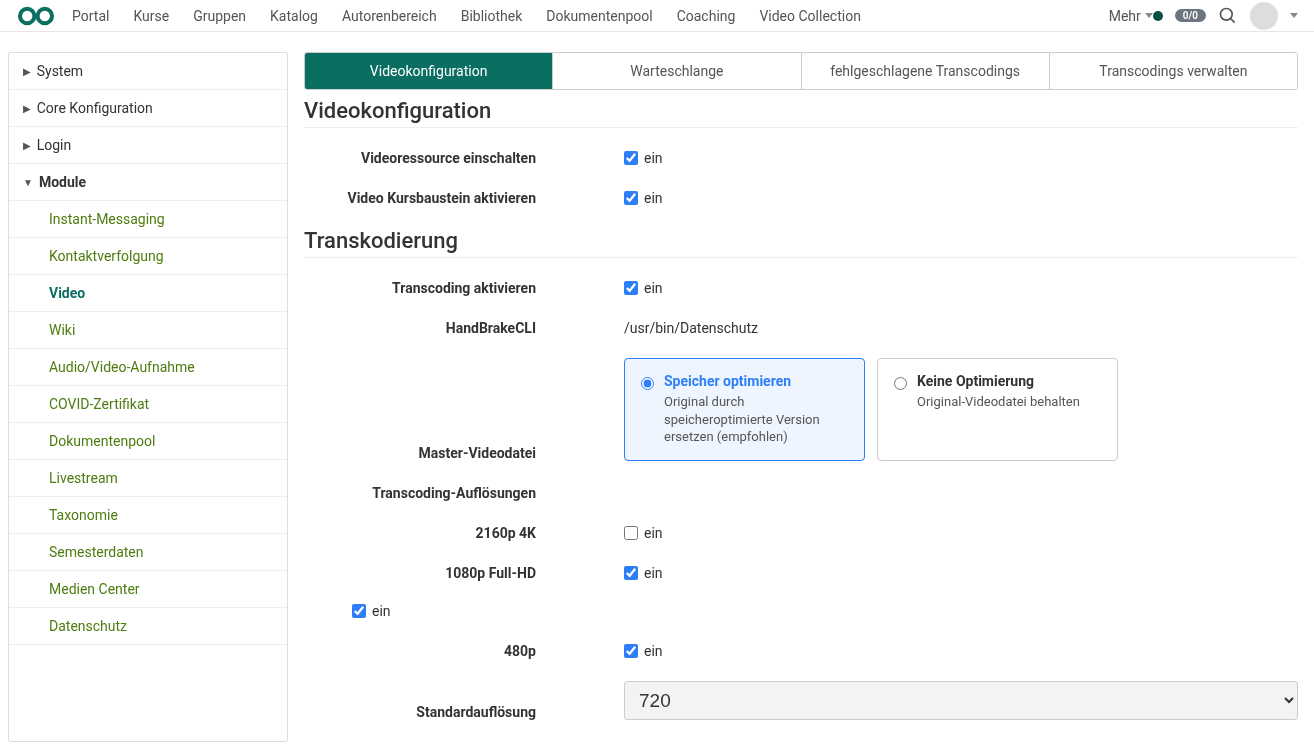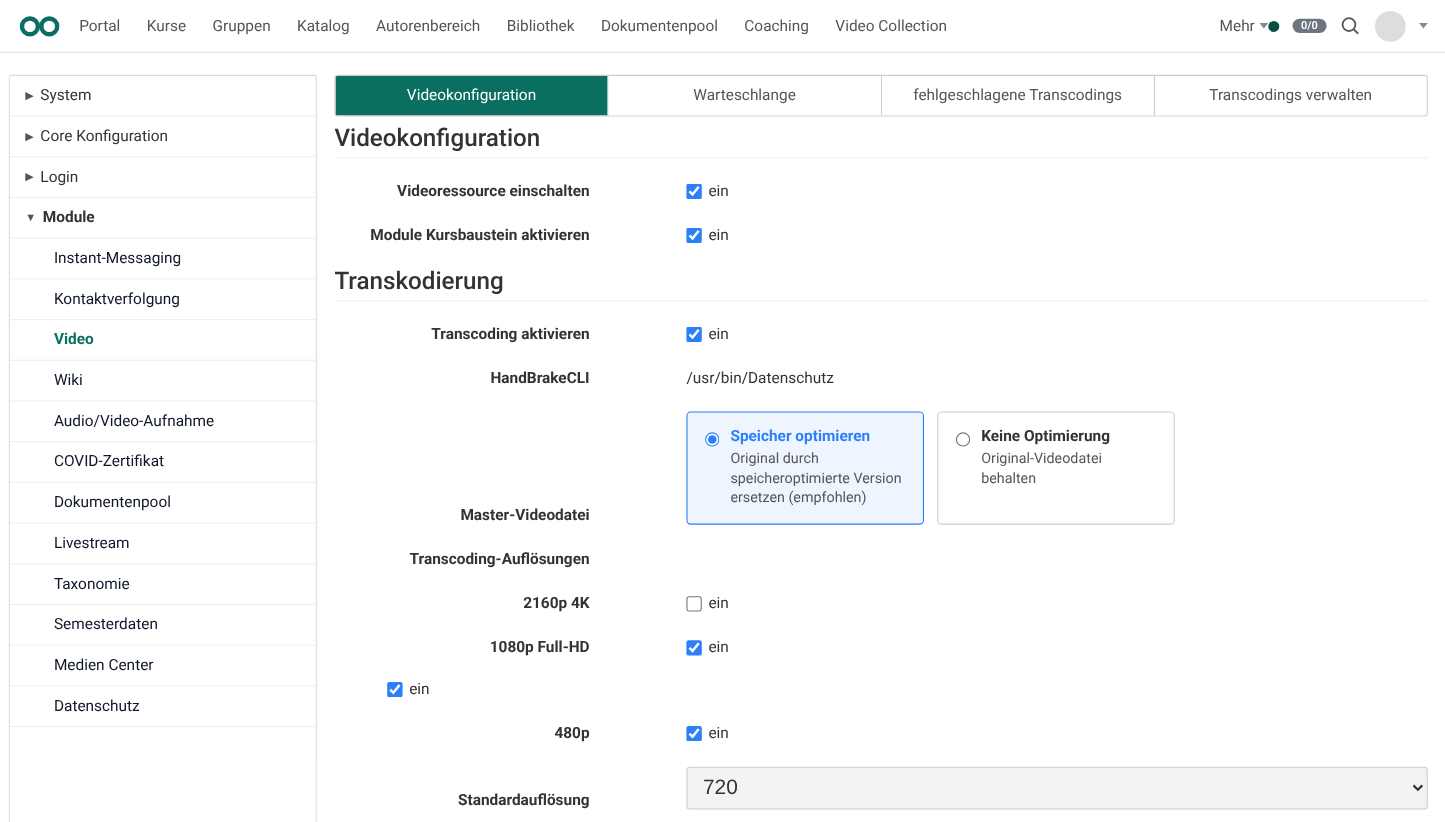--- a/index.html
+++ b/index.html
@@ -1,50 +1,50 @@
 <!DOCTYPE html>
 <html><head>
 <meta charset="utf-8">
 <style>
 * { box-sizing: border-box; margin: 0; padding: 0; }
 body { font-family: -apple-system, BlinkMacSystemFont, "Segoe UI", Roboto, Helvetica, Arial, sans-serif; font-size: 14px; color: #333; background: #fff; }
-.topbar { display: flex; align-items: center; height: 48px; border-bottom: 1px solid #e5e5e5; padding: 0 16px; }
+.topbar { display: flex; align-items: center; height: 32px; border-bottom: 1px solid #e5e5e5; padding: 0 16px; }
 .logo { margin-right: 16px; display: flex; align-items: center; }
 .logo svg { width: 40px; height: 24px; }
 .nav { display: flex; gap: 24px; flex: 1; }
 .nav-item { color: #555; cursor: pointer; display: flex; align-items: center; gap: 4px; }
 .nav-right { display: flex; align-items: center; gap: 12px; }
 .status-dot { width: 10px; height: 10px; border-radius: 50%; background: #0a4f44; }
 .badge { background: #6c757d; color: #fff; border-radius: 10px; padding: 1px 8px; font-size: 10px; font-weight: 600; }
 .search-icon { width: 20px; height: 20px; cursor: pointer; color: #555; }
 .avatar { width: 28px; height: 28px; border-radius: 50%; background: #ddd; }
 .caret { width: 0; height: 0; border-left: 4px solid transparent; border-right: 4px solid transparent; border-top: 5px solid #888; display: inline-block; }
 
 .container { display: flex; padding: 20px 8px 0 8px; gap: 16px; }
 .sidebar { width: 280px; border: 1px solid #ddd; border-radius: 2px; }
 .sidebar-item { padding: 10px 14px; border-bottom: 1px solid #eee; cursor: pointer; display: flex; align-items: center; gap: 6px; }
-.sidebar-sub { padding: 10px 14px 10px 40px; border-bottom: 1px solid #eee; cursor: pointer; color: #0f172a; }
+.sidebar-sub { padding: 10px 14px 10px 40px; border-bottom: 1px solid #eee; cursor: pointer; color: #4d7c0f; }
 .sidebar-sub.active { color: #0a6e61; font-weight: 700; }
 .sidebar-item.expanded { font-weight: 700; }
 .tri { font-size: 10px; color: #555; }
 
 .main { flex: 1; padding-right: 8px; }
 .tabs { display: flex; border: 1px solid #ccc; border-radius: 3px; overflow: hidden; margin-bottom: 8px; }
 .tab { flex: 1; text-align: center; padding: 10px 8px; border-right: 1px solid #ccc; cursor: pointer; color: #555; background: #fff; }
 .tab:last-child { border-right: none; }
 .tab.active { background: #0a6e61; color: #fff; }
 
 h2 { font-size: 22px; font-weight: 500; margin: 6px 0 4px 0; color: #333; }
 .hr { border-bottom: 1px solid #eee; margin-bottom: 20px; }
 .form-row { display: flex; align-items: flex-end; margin-bottom: 22px; gap: 12px; }
 .form-label { width: 260px; text-align: right; font-weight: 700; padding-right: 28px; padding-top: 2px; }
 .form-val { flex: 1; display: flex; align-items: center; gap: 6px; padding-left: 48px; }
 .chk { width: 14px; height: 14px; accent-color: #2d7ff9; }
 .radio-cards { display: flex; gap: 12px; }
-.radio-card { border: 1px solid #ccc; border-radius: 4px; padding: 14px 16px; width: 216px; display: flex; gap: 10px; align-items: flex-start; cursor: pointer; }
+.radio-card { border: 1px solid #ccc; border-radius: 4px; padding: 14px 16px; width: 241px; display: flex; gap: 10px; align-items: flex-start; cursor: pointer; }
 .radio-card.selected { border-color: #2d7ff9; background: #eef5ff; }
 .radio-card.selected .rc-title { color: #2d7ff9; }
 .rc-title { font-weight: 700; margin-bottom: 4px; }
 .rc-desc { font-size: 13px; color: #555; line-height: 1.35; }
 .radio-card input { margin-top: 4px; accent-color: #2d7ff9; }
 .select { width: 100%; max-width: 730px; padding: 7px 10px; border: 1px solid #ccc; border-radius: 3px; background: #f3f3f3; font-size: 19px; color: #333; }
 </style>
 </head>
 <body>
 
@@ -129,21 +129,21 @@
 
     <div class="form-row">
       <div class="form-label">Videoressource einschalten</div>
       <div class="form-val">
         <input type="checkbox" class="chk" checked="" style="">
         <span>ein</span>
       </div>
     </div>
 
     <div class="form-row">
-      <div class="form-label">Module Kursbaustein aktivieren</div>
+      <div class="form-label">Video Kursbaustein aktivieren</div>
       <div class="form-val">
         <input type="checkbox" class="chk" checked="" style="">
         <span>ein</span>
       </div>
     </div>
 
     <h2>Transkodierung</h2>
     <div class="hr"></div>
 
     <div class="form-row">

